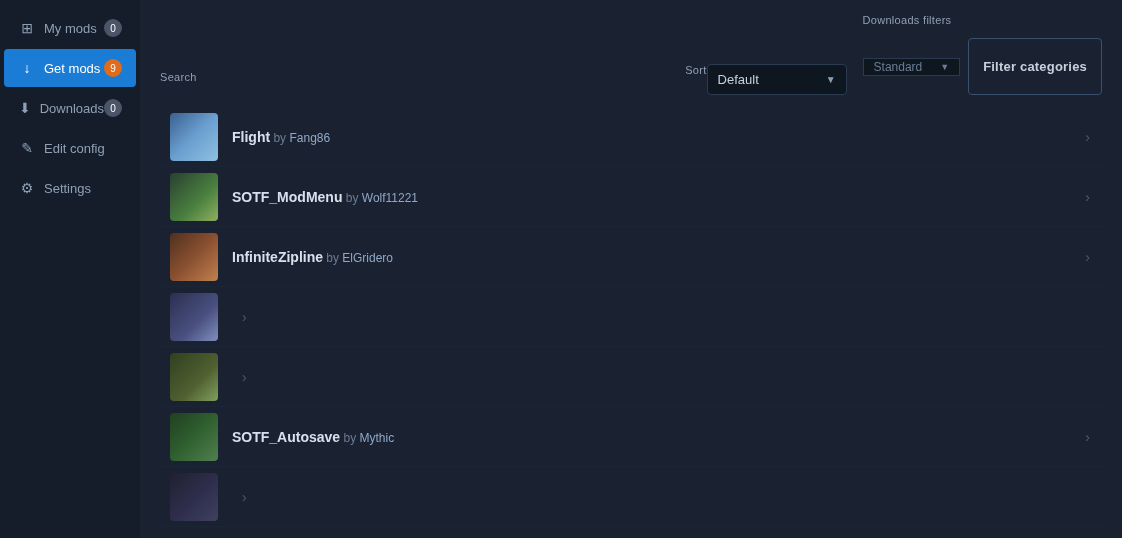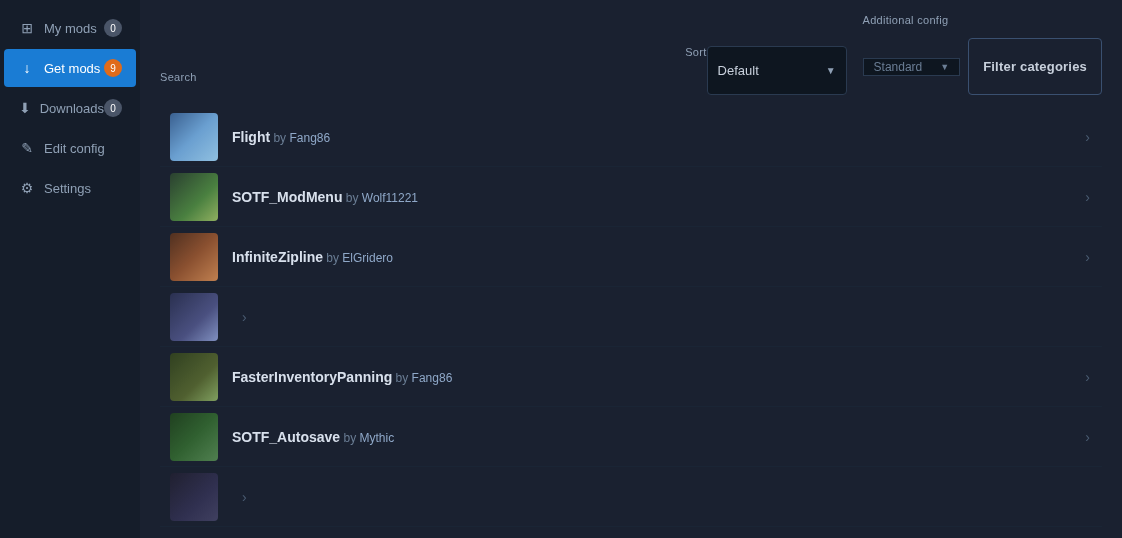--- a/index.html
+++ b/index.html
@@ -110,21 +110,21 @@
     .sort-section {
       display: flex;
       flex-direction: row;
     }
     .sort-select-wrap {
       display: flex;
       align-items: center;
       background: #0e1620;
       border: 1px solid #2a3a50;
       border-radius: 4px;
-      padding: 16px 10px;
+      padding: 7px 10px;
       font-size: 13px;
       color: #c8d0dc;
       cursor: pointer;
       min-width: 140px;
       gap: 20px;
     }
     .sort-select-wrap .chevron {
       margin-left: auto;
       font-size: 10px;
       color: #8fa0b5;
@@ -281,21 +281,21 @@
 
     <div class="sort-section">
       <span class="section-label">Sort</span>
       <div class="sort-select-wrap">
         <span>Default</span>
         <span class="chevron">▼</span>
       </div>
     </div>
 
     <div class="filter-section">
-      <span class="section-label">Additional config</span>
+      <span class="section-label">Downloads filters</span>
       <div class="filter-group">
         <div class="filter-standard">
           <span>Standard</span>
           <span class="chevron">▼</span>
         </div>
         <button class="filter-categories-btn">Filter categories</button>
       </div>
     </div>
   </div>
 
@@ -334,21 +334,20 @@
           </svg>
         </div>
         <span class="mod-chevron">›</span>
       </div>
       <div class="mod-row">
         <div class="mod-thumbnail thumb-faster">
           <svg viewBox="0 0 48 48" xmlns="http://www.w3.org/2000/svg">
             <rect width="48" height="48" fill="none"></rect>
           </svg>
         </div>
-        <div class="mod-info"><span class="mod-name">FasterInventoryPanning</span><span class="mod-author"> by <span class="author-name">Fang86</span></span></div>
         <span class="mod-chevron">›</span>
       </div>
       <div class="mod-row">
         <div class="mod-thumbnail thumb-autosave">
           <svg viewBox="0 0 48 48" xmlns="http://www.w3.org/2000/svg">
             <rect width="48" height="48" fill="none"></rect>
           </svg>
         </div>
         <div class="mod-info"><span class="mod-name">SOTF_Autosave</span><span class="mod-author"> by <span class="author-name">Mythic</span></span></div>
         <span class="mod-chevron">›</span>

